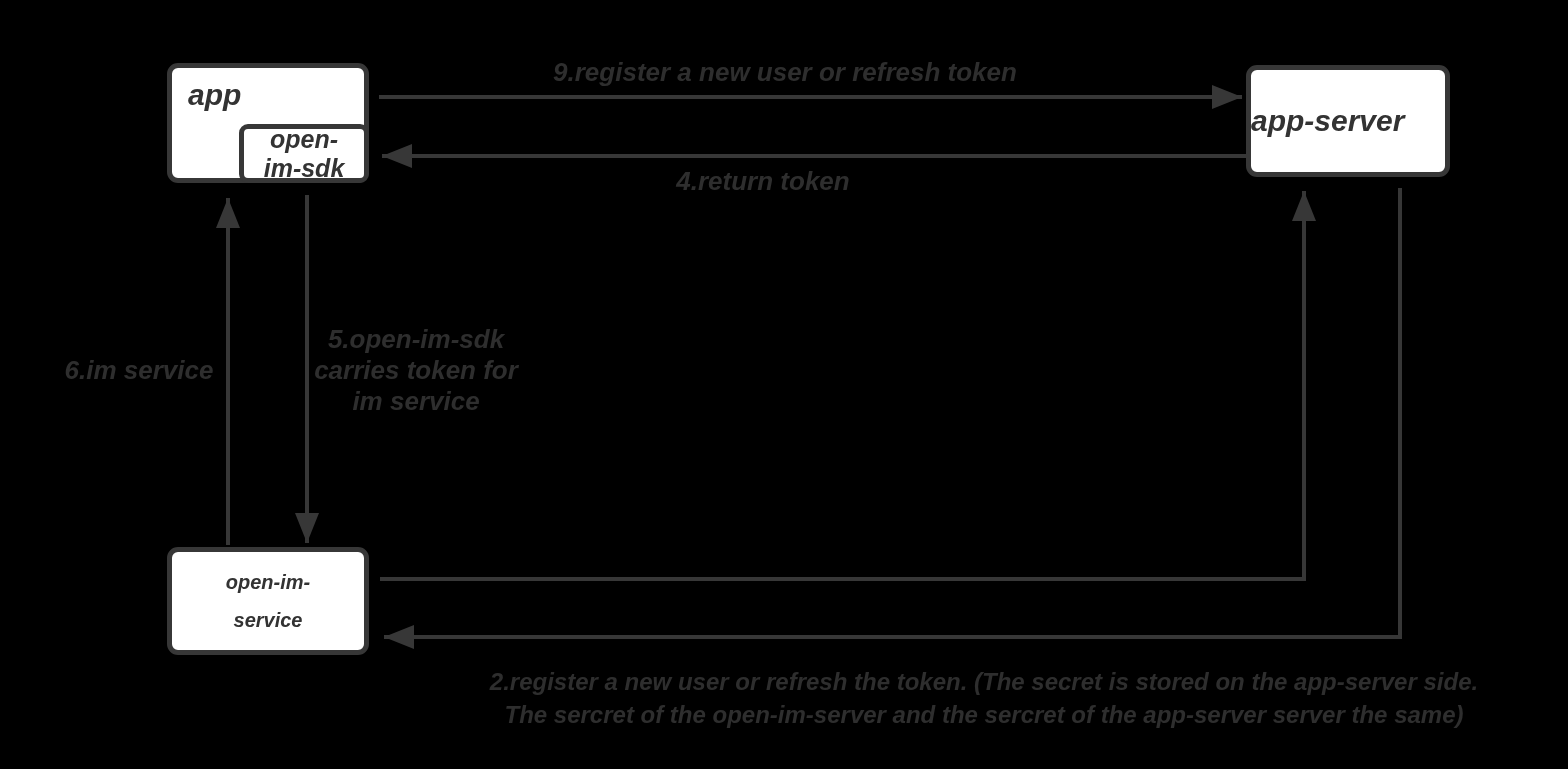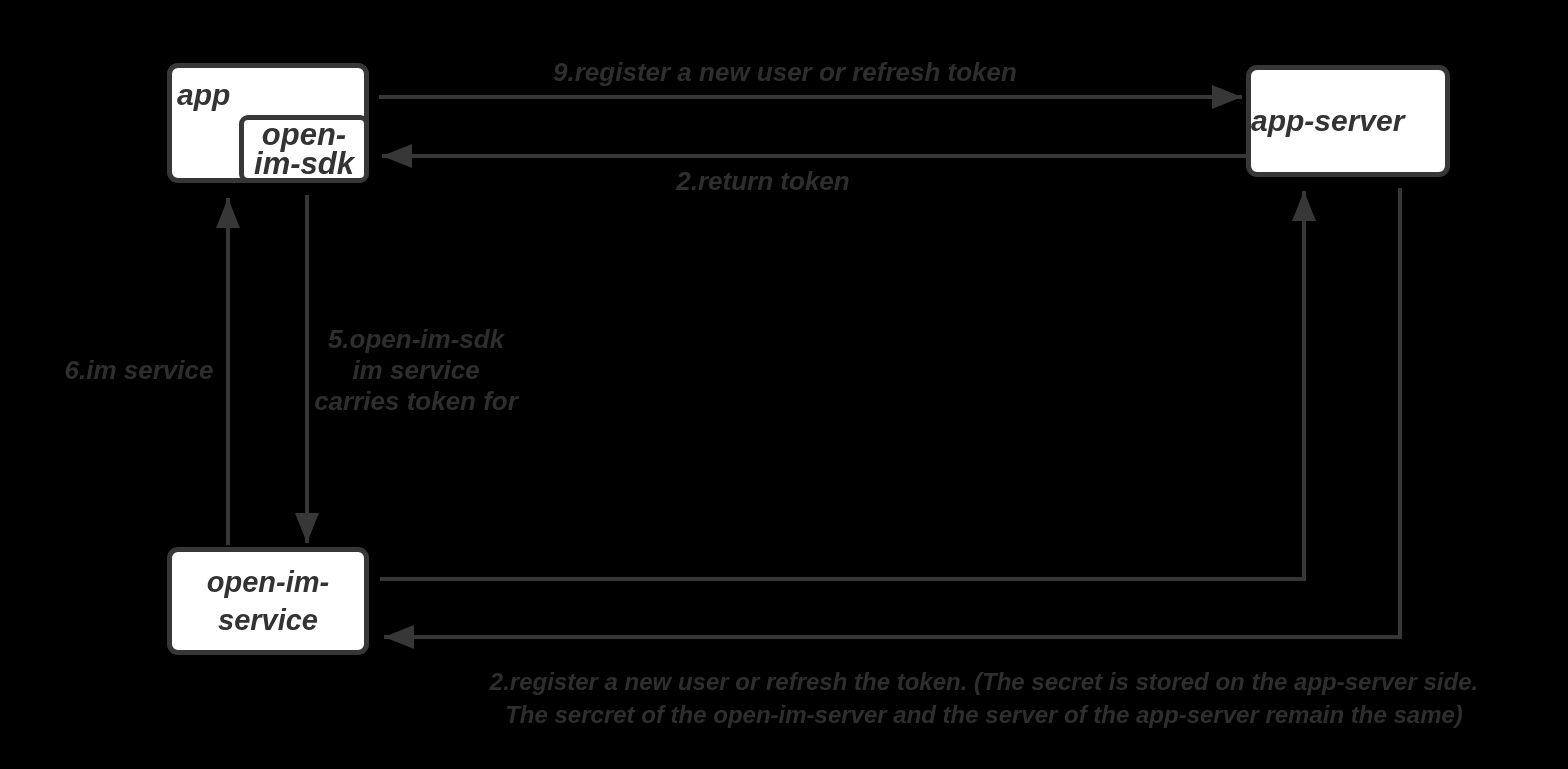--- a/index.html
+++ b/index.html
@@ -26,39 +26,39 @@
     position: absolute;
     background: var(--node-fill);
     border: 5px solid var(--line);
     border-radius: 11px;
     color: var(--node-text);
     font-style: italic;
     font-weight: bold;
   }
   .node-app { left: 167px; top: 63px; width: 202px; height: 120px; }
   .node-app .app-title {
-    position: absolute; left: 5px; top: 10px; font-size: 30px;
+    position: absolute; left: 16px; top: 10px; font-size: 30px;
   }
   .node-sdk {
     position: absolute; right: -5px; bottom: -5px;
-    width: 130px; height: 68px;
+    width: 130px; height: 59px;
     border: 5px solid var(--line); border-radius: 9px;
     background: var(--node-fill);
     display: flex; flex-direction: column; align-items: center; justify-content: center;
-    font-size: 31px; line-height: 29px;
+    font-size: 25px; line-height: 29px;
   }
   .node-app-server {
     left: 1246px; top: 65px; width: 204px; height: 112px;
     display: flex; align-items: center; justify-content: flex-start;
     font-size: 30px;
   }
   .node-open-im-server {
     left: 167px; top: 547px; width: 202px; height: 108px;
     display: flex; flex-direction: column; align-items: center; justify-content: center;
-    font-size: 29px; line-height: 38px;
+    font-size: 20px; line-height: 38px;
   }
 
   .edge-label {
     position: absolute;
     color: var(--label-text);
     font-style: italic;
     font-weight: bold;
     text-align: center;
   }
   .edge-label .nowrap { white-space: nowrap; }
@@ -103,32 +103,32 @@
   <div class="node node-open-im-server">
     <span>open-im-</span>
     <span>service</span>
   </div>
 
   <div class="edge-label label-1">
     <span class="nowrap">9.register a new user or refresh token</span>
   </div>
 
   <div class="edge-label label-4">
-    <span class="nowrap">2.return token</span>
+    <span class="nowrap">4.return token</span>
   </div>
 
 
   <div class="edge-label label-6">
     <span class="nowrap">6.im service</span>
   </div>
 
   <div class="edge-label label-5">
     <div class="nowrap">5.open-im-sdk</div>
+    <div class="nowrap">carries token for</div>
     <div class="nowrap">im service</div>
-    <div class="nowrap">carries token for</div>
   </div>
 
   <div class="edge-label label-2">
     <div class="nowrap">2.register a new user or refresh the token. (The secret is stored on the app-server side.</div>
-    <div class="nowrap">The sercret of the open-im-server and the server of the app-server remain the same)</div>
+    <div class="nowrap">The sercret of the open-im-server and the sercret of the app-server server the same)</div>
   </div>
 
 </div>
 
 </body></html>

